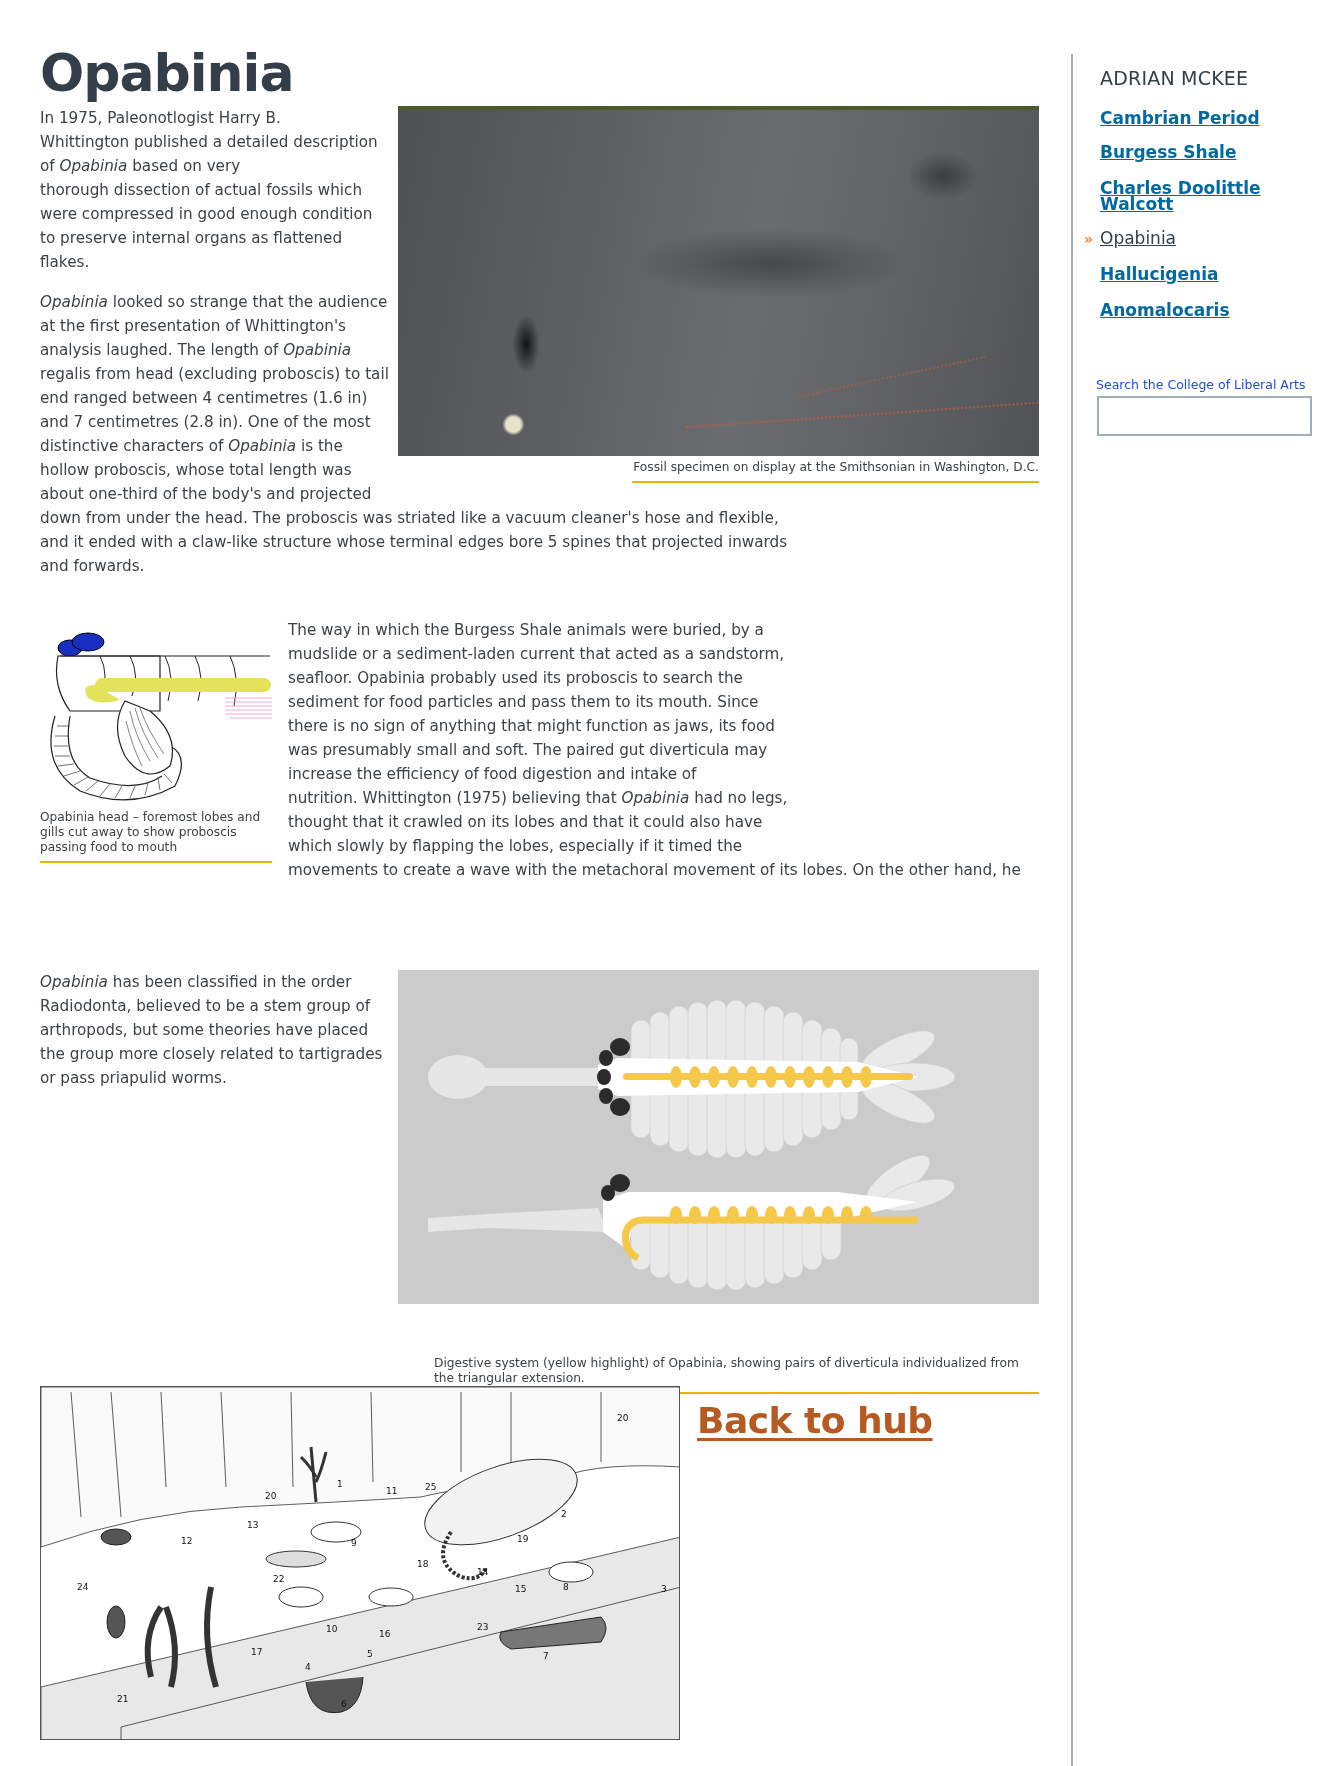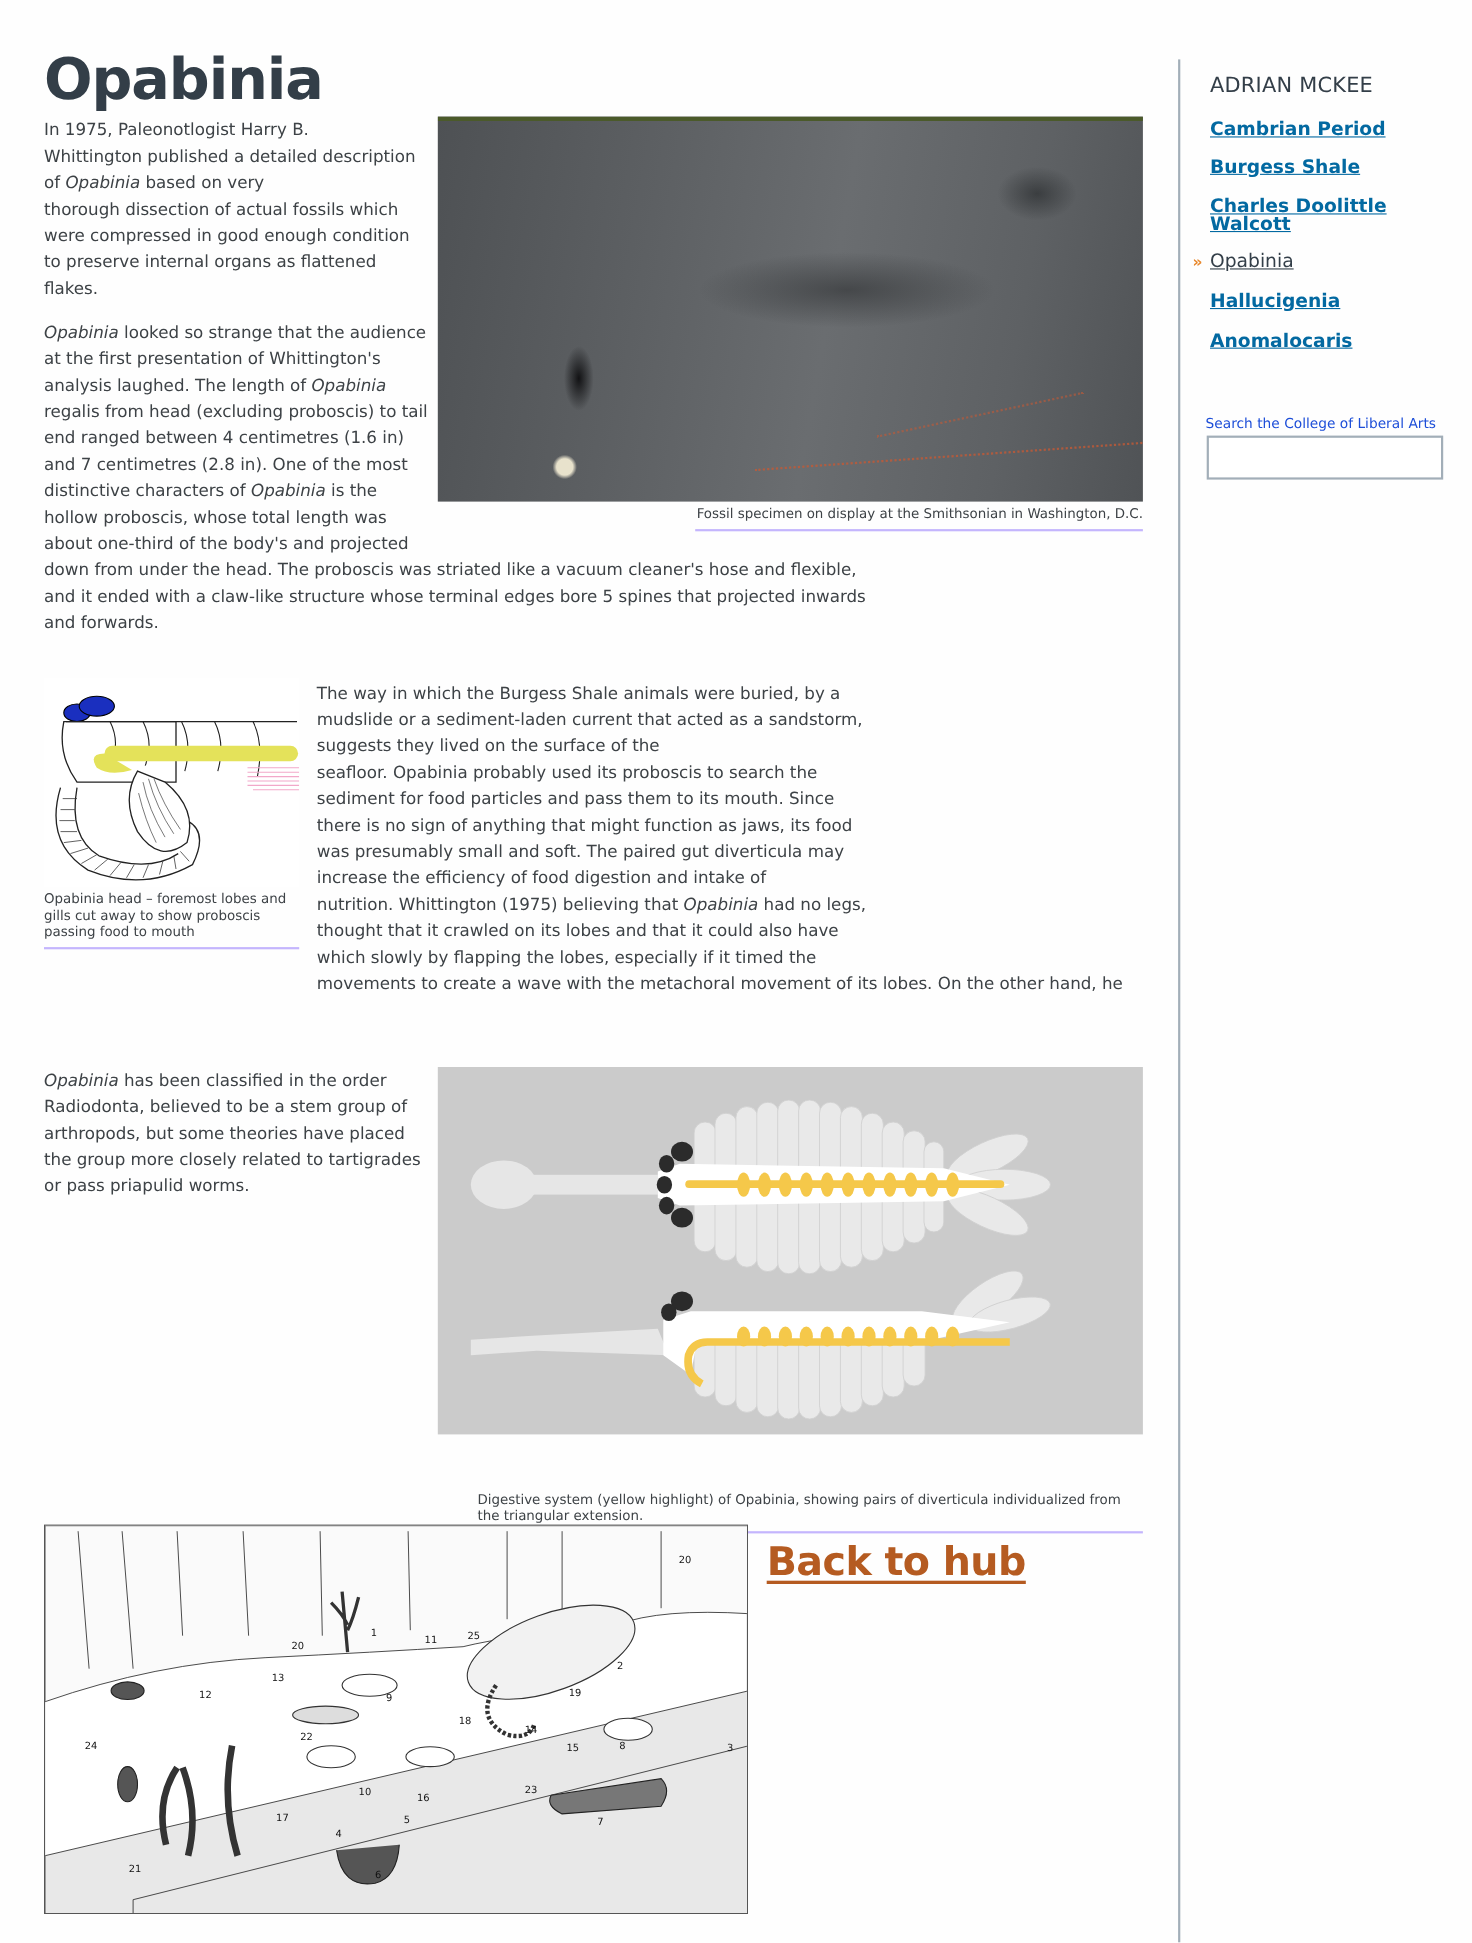--- a/index.html
+++ b/index.html
@@ -8,21 +8,21 @@
   h1.title {
     position: absolute; left: 40px; top: 38px;
     font-family: "DejaVu Sans", sans-serif; font-weight: 700;
     font-size: 52px; letter-spacing: -1px; color: #333e48; line-height: 70px;
   }
   .p { position: absolute; font-size: 15.2px; line-height: 24px; color: #3d4246; }
   .p i { font-style: italic; }
 
   .fig { position: absolute; }
   .cap { font-size: 12.2px; line-height: 15px; color: #3d4246; }
-  .cap-rule { border-bottom: 2px solid #c4b5fd; }
+  .cap-rule { border-bottom: 2px solid #eab308; }
 
   
   .fossil {
     position: absolute; left: 398px; top: 106px; width: 641px; height: 350px;
     background:
       radial-gradient(ellipse 30% 14% at 58% 45%, rgba(40,42,44,0.55), transparent 70%),
       radial-gradient(ellipse 8% 10% at 85% 20%, rgba(35,38,40,0.6), transparent 70%),
       radial-gradient(ellipse 3% 12% at 20% 68%, rgba(10,10,12,0.9), transparent 70%),
       radial-gradient(circle at 18% 91%, #e8e2cc 0 1.2%, transparent 1.8%),
       linear-gradient(100deg, #4e5154 0%, #5d6063 30%, #6a6d70 55%, #5e6164 80%, #505356 100%);
@@ -147,21 +147,20 @@
     </g>
   </svg>
 </div>
 <div class="fig" style="left:40px; top:810px; width:232px;">
   <div class="cap cap-rule" style="padding-bottom:6px;">Opabinia head – foremost lobes and gills cut away to show proboscis passing food to mouth</div>
 </div>
 
 <div class="p" style="left:288px; top:618px; width:760px;" id="p3">
     <div><span>The way in which the Burgess Shale animals were buried, by a</span><i></i><span></span></div>
     <div><span>mudslide or a sediment-laden current that acted as a sandstorm,</span><i></i><span></span></div>
-    <div><span>suggests they lived on the surface of the</span><i></i><span></span></div>
     <div><span>seafloor. Opabinia probably used its proboscis to search the</span><i></i><span></span></div>
     <div><span>sediment for food particles and pass them to its mouth. Since</span><i></i><span></span></div>
     <div><span>there is no sign of anything that might function as jaws, its food</span><i></i><span></span></div>
     <div><span>was presumably small and soft. The paired gut diverticula may</span><i></i><span></span></div>
     <div><span>increase the efficiency of food digestion and intake of</span><i></i><span></span></div>
     <div><span>nutrition. Whittington (1975) believing that </span><i>Opabinia</i><span> had no legs,</span></div>
     <div><span>thought that it crawled on its lobes and that it could also have</span><i></i><span></span></div>
     <div><span>which slowly by flapping the lobes, especially if it timed the</span><i></i><span></span></div>
     <div><span>movements to create a wave with the metachoral movement of its lobes. On the other hand, he</span><i></i><span></span></div>
   </div>

